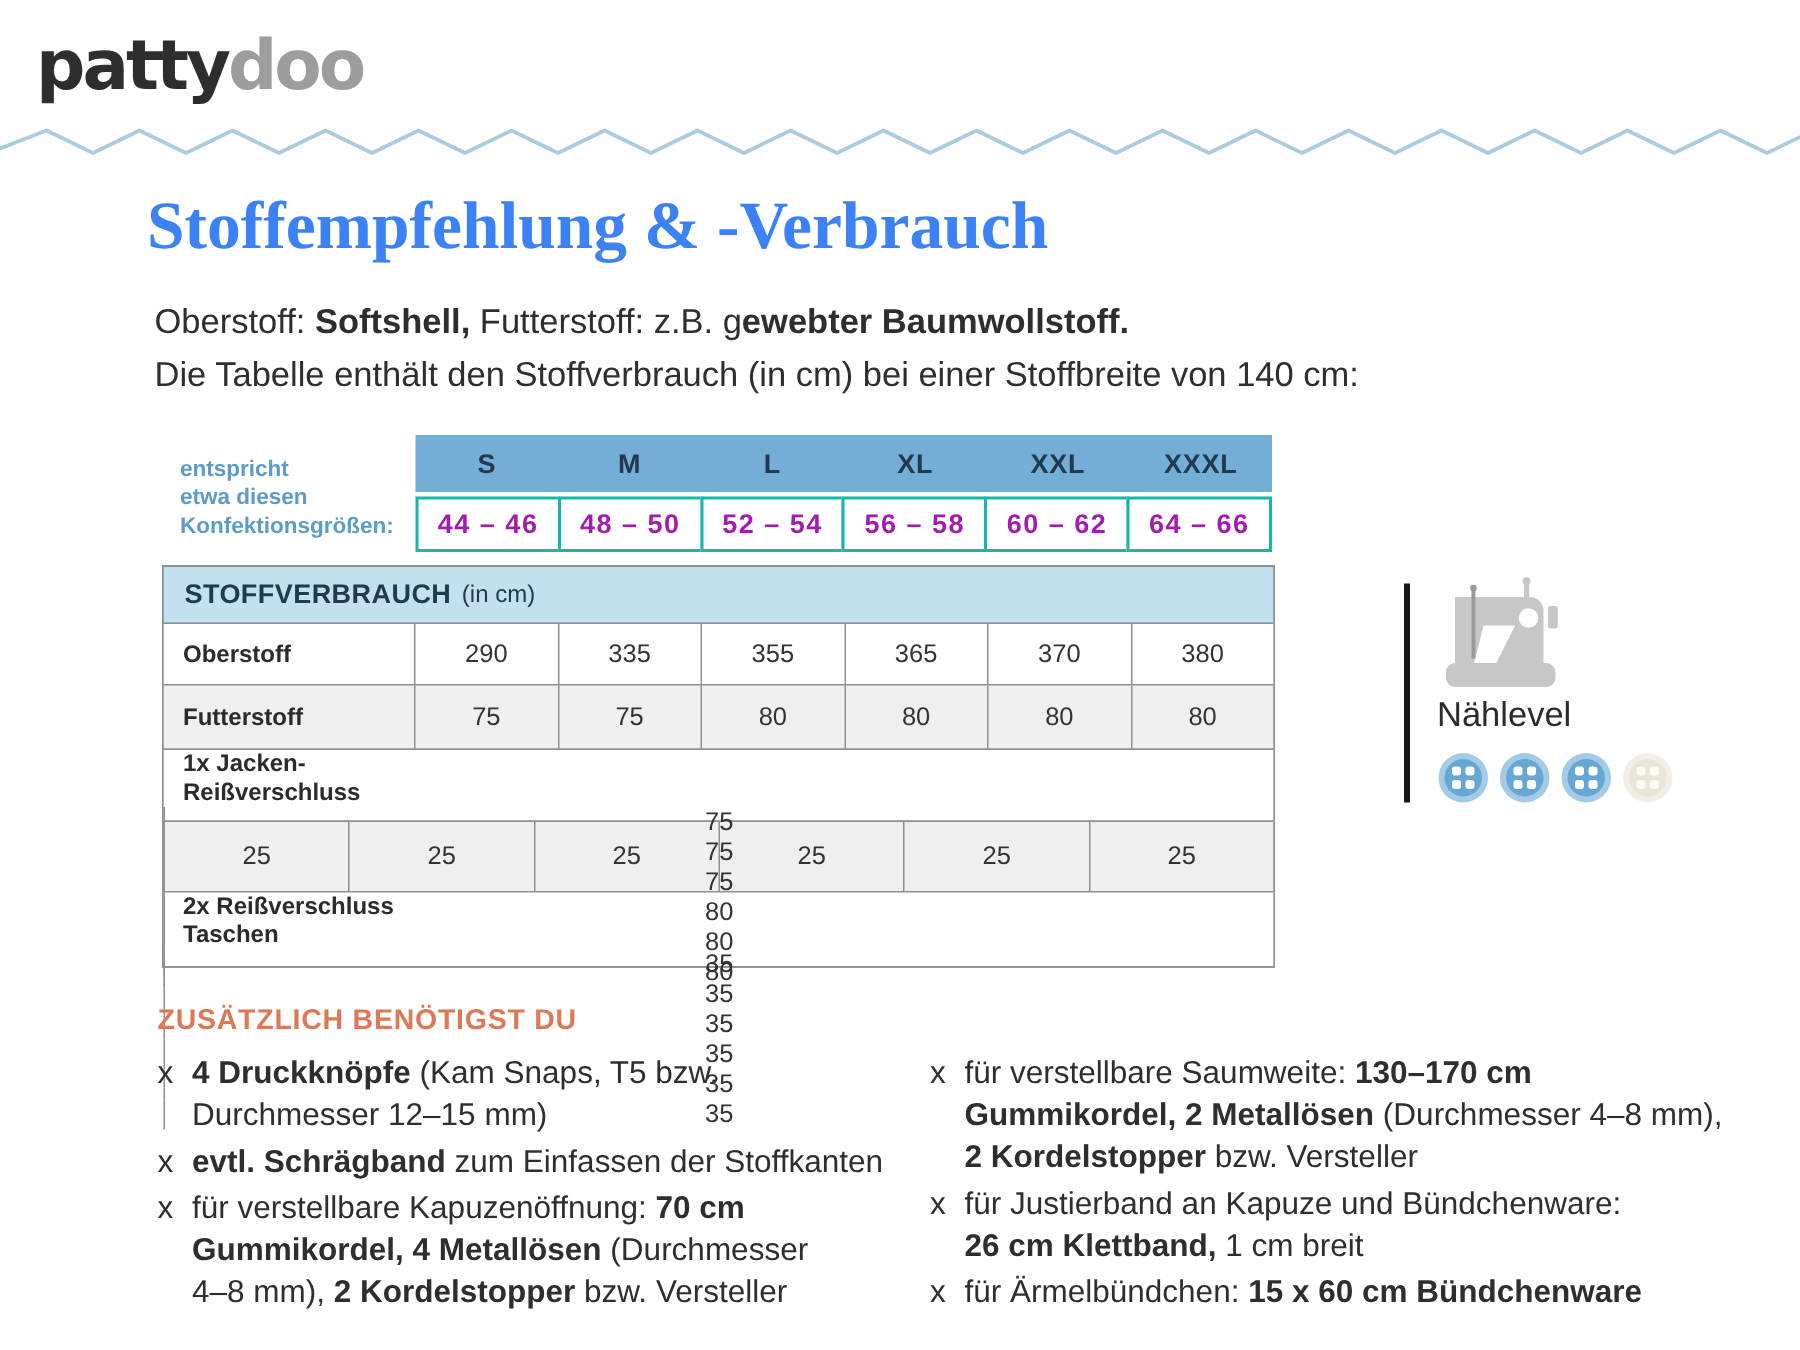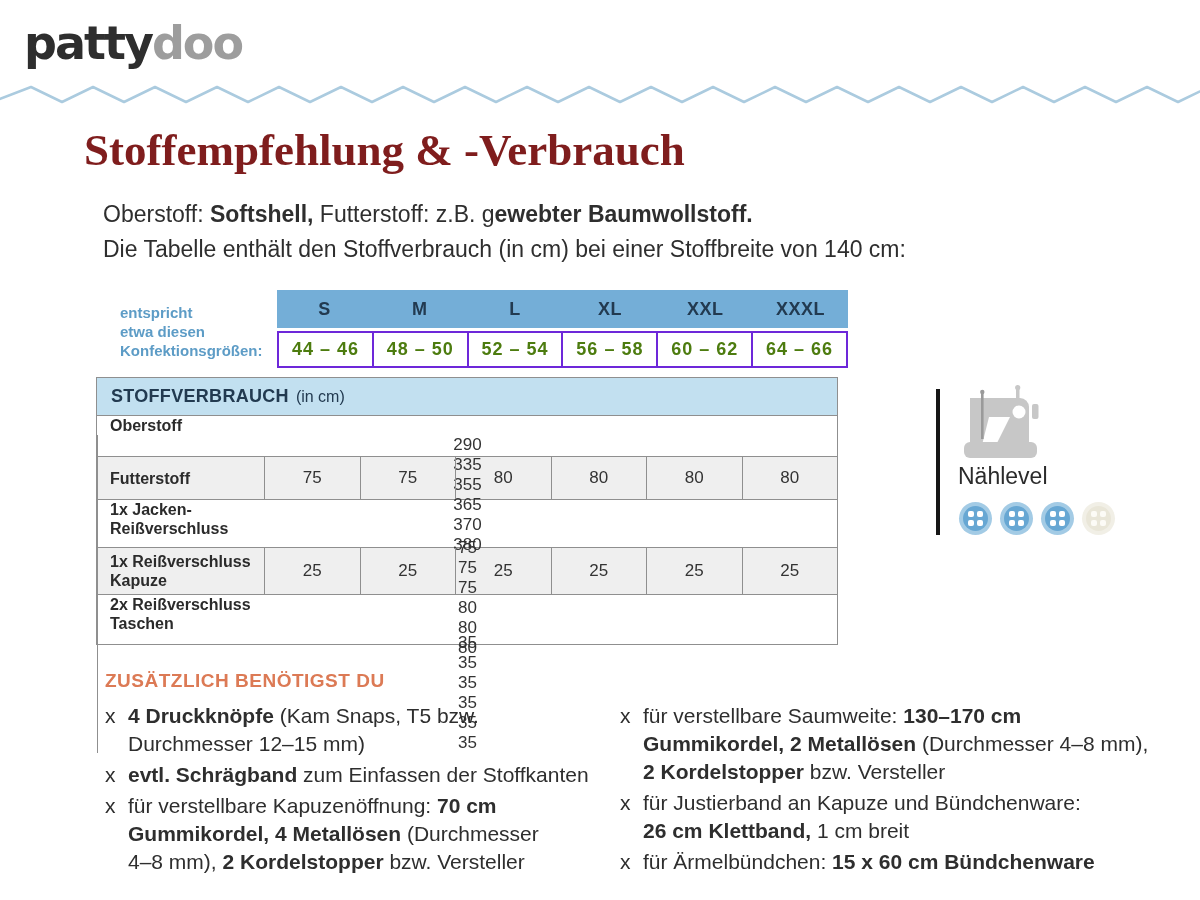--- a/index.html
+++ b/index.html
@@ -7,41 +7,41 @@
         font-family:"Liberation Sans",sans-serif;color:#2e2e2e;}
   .abs{position:absolute;}
 
   
   .logo{left:24px;top:16px;font-family:"DejaVu Sans",sans-serif;font-weight:bold;
         font-size:46px;letter-spacing:-2px;}
   .logo-b{color:#9d9d9d;}
   .wave{left:0;top:83px;}
 
   
-  .title{left:84px;top:124px;margin:0;font-family:"Liberation Serif","DejaVu Serif",serif;
-         font-weight:600;font-size:45px;color:#7f1d1d;white-space:nowrap;}
+  .title{left:98px;top:124px;margin:0;font-family:"Liberation Serif","DejaVu Serif",serif;
+         font-weight:600;font-size:45px;color:#3b82f6;white-space:nowrap;}
   .intro{margin:0;font-size:23px;color:#2e2e2e;white-space:nowrap;}
   .intro1{left:103px;top:201px;}
   .intro2{left:103px;top:236px;}
   .b, .seg-b{font-weight:700;}
 
   
   .size-caption{left:120px;top:303px;font-size:15px;line-height:19px;color:#5d9cc6;
                 font-weight:600;white-space:pre-line;}
   .size-header{left:277px;top:290px;width:571px;height:38px;background:#74aed7;display:flex;}
   .scell{flex:1;display:flex;align-items:center;justify-content:center;
          font-weight:700;font-size:18px;color:#223a50;letter-spacing:0.5px;}
   .size-ranges{left:277px;top:331px;width:571px;height:37px;display:flex;}
-  .rcell{flex:1;background:#fff;border:2px solid #6d28d9;margin-left:-2px;box-sizing:border-box;
+  .rcell{flex:1;background:#fff;border:2px solid #14b8a6;margin-left:-2px;box-sizing:border-box;
          display:flex;align-items:center;justify-content:center;
-         font-weight:700;font-size:18px;color:#4d7c0f;letter-spacing:1px;}
+         font-weight:700;font-size:18px;color:#a21caf;letter-spacing:1px;}
   .rcell:first-child{margin-left:0;}
 
   
-  .ctable{left:96px;top:377px;width:740px;border:1px solid #8f8f8f;background:#0c4a6e;}
+  .ctable{left:108px;top:377px;width:740px;border:1px solid #8f8f8f;background:#0c4a6e;}
   .ctable-header{height:37px;background:#c2e0f0;display:flex;align-items:center;
                  padding-left:14px;color:#223a50;}
   .ct-title{font-weight:700;font-size:18px;letter-spacing:0.3px;}
   .ct-sub{font-size:16px;margin-left:7px;}
   .crow{display:flex;border-top:1px solid #8f8f8f;background:#fff;}
   .crow.alt{background:#efefef;}
   .clabel{width:167px;box-sizing:border-box;padding-left:13px;display:flex;align-items:center;
           font-weight:700;font-size:16px;line-height:19px;color:#2b2b2b;white-space:pre-line;}
   .cval{flex:1;border-left:1px solid #8f8f8f;display:flex;align-items:center;justify-content:center;
         font-size:17px;color:#333;}
@@ -107,21 +107,21 @@
       <div class="rcell">60 – 62</div>
       <div class="rcell">64 – 66</div>
     </div>
 
   <div class="abs ctable">
     <div class="ctable-header">
       <span class="ct-title">STOFFVERBRAUCH</span>
       <span class="ct-sub">(in cm)</span>
     </div>
     <div>
-        <div class="crow" style="height: 40px; flex-direction: column;">
+        <div class="crow" style="height: 40px;">
           <div class="clabel">Oberstoff</div>
           <div class="cval">290</div>
           <div class="cval">335</div>
           <div class="cval">355</div>
           <div class="cval">365</div>
           <div class="cval">370</div>
           <div class="cval">380</div>
         </div>
         <div class="crow alt" style="height: 42px; justify-content: center;">
           <div class="clabel">Futterstoff</div>
@@ -136,22 +136,20 @@
           <div class="clabel">1x Jacken-
 Reißverschluss</div>
           <div class="cval">75</div>
           <div class="cval">75</div>
           <div class="cval">75</div>
           <div class="cval">80</div>
           <div class="cval">80</div>
           <div class="cval">80</div>
         </div>
         <div class="crow alt" style="height: 46px;">
-          <div class="clabel">1x Reißverschluss
-Kapuze</div>
           <div class="cval">25</div>
           <div class="cval">25</div>
           <div class="cval">25</div>
           <div class="cval">25</div>
           <div class="cval">25</div>
           <div class="cval">25</div>
         </div>
         <div class="crow" style="height: 49px; flex-direction: column;">
           <div class="clabel">2x Reißverschluss
 Taschen</div>

